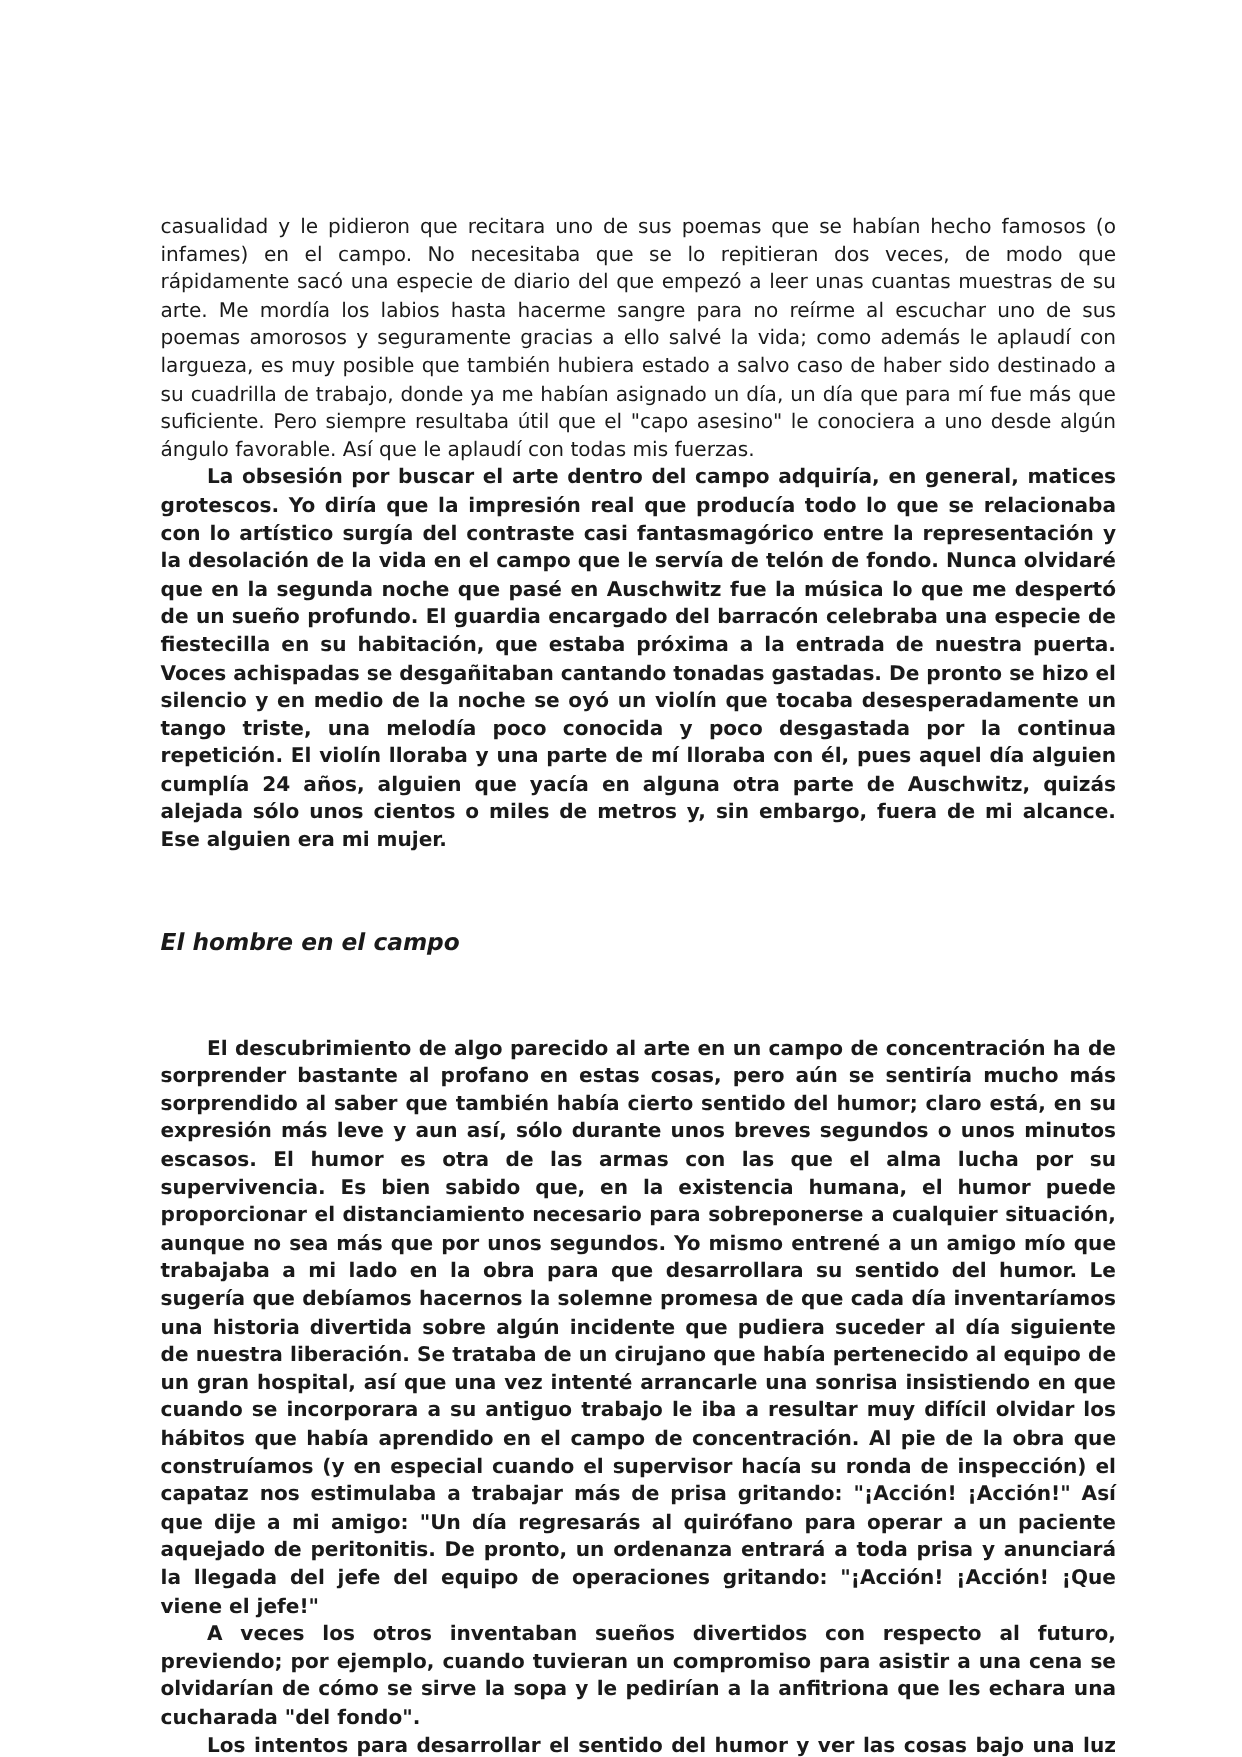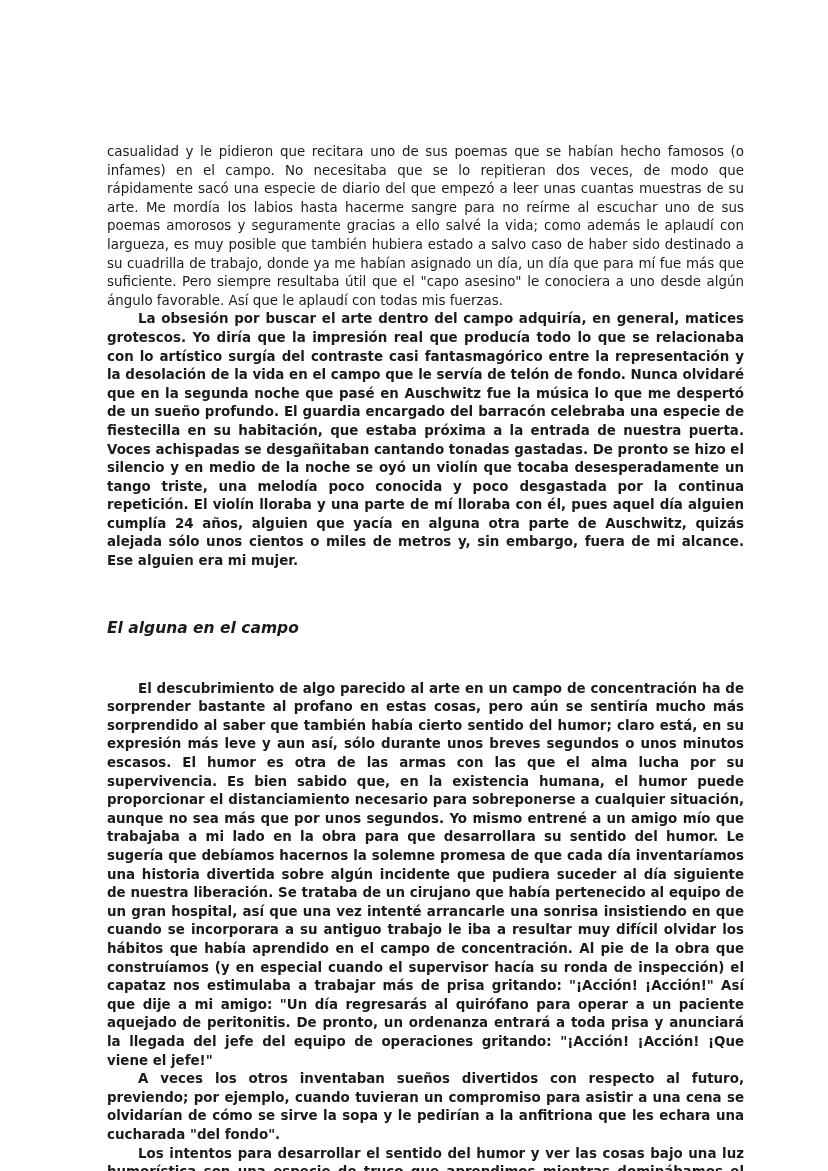--- a/index.html
+++ b/index.html
@@ -20,27 +20,27 @@
     text-indent: 0;
   }
   .para.indent { text-indent: 31px; font-weight: bold; }
   .heading {
     margin: 47px 0 0 0;
     font-style: italic;
     font-size: 15.5px;
     line-height: 20px;
     color: #1a1a1a;
   }
-  .after-heading { margin-top: 42px; }
+  .after-heading { margin-top: 53px; }
 </style>
 </head>
 <body>
 
 <div class="page">
   <p class="para">casualidad y le pidieron que recitara uno de sus poemas que se habían hecho famosos (o infames) en el campo. No necesitaba que se lo repitieran dos veces, de modo que rápidamente sacó una especie de diario del que empezó a leer unas cuantas muestras de su arte. Me mordía los labios hasta hacerme sangre para no reírme al escuchar uno de sus poemas amorosos y seguramente gracias a ello salvé la vida; como además le aplaudí con largueza, es muy posible que también hubiera estado a salvo caso de haber sido destinado a su cuadrilla de trabajo, donde ya me habían asignado un día, un día que para mí fue más que suficiente. Pero siempre resultaba útil que el "capo asesino" le conociera a uno desde algún ángulo favorable. Así que le aplaudí con todas mis fuerzas.</p>
   <p class="para indent">La obsesión por buscar el arte dentro del campo adquiría, en general, matices grotescos. Yo diría que la impresión real que producía todo lo que se relacionaba con lo artístico surgía del contraste casi fantasmagórico entre la representación y la desolación de la vida en el campo que le servía de telón de fondo. Nunca olvidaré que en la segunda noche que pasé en Auschwitz fue la música lo que me despertó de un sueño profundo. El guardia encargado del barracón celebraba una especie de fiestecilla en su habitación, que estaba próxima a la entrada de nuestra puerta. Voces achispadas se desgañitaban cantando tonadas gastadas. De pronto se hizo el silencio y en medio de la noche se oyó un violín que tocaba desesperadamente un tango triste, una melodía poco conocida y poco desgastada por la continua repetición. El violín lloraba y una parte de mí lloraba con él, pues aquel día alguien cumplía 24 años, alguien que yacía en alguna otra parte de Auschwitz, quizás alejada sólo unos cientos o miles de metros y, sin embargo, fuera de mi alcance. Ese alguien era mi mujer.</p>
 
-  <h2 class="heading">El alguna en el campo</h2>
+  <h2 class="heading">El hombre en el campo</h2>
 
   <p class="para indent after-heading">El descubrimiento de algo parecido al arte en un campo de concentración ha de sorprender bastante al profano en estas cosas, pero aún se sentiría mucho más sorprendido al saber que también había cierto sentido del humor; claro está, en su expresión más leve y aun así, sólo durante unos breves segundos o unos minutos escasos. El humor es otra de las armas con las que el alma lucha por su supervivencia. Es bien sabido que, en la existencia humana, el humor puede proporcionar el distanciamiento necesario para sobreponerse a cualquier situación, aunque no sea más que por unos segundos. Yo mismo entrené a un amigo mío que trabajaba a mi lado en la obra para que desarrollara su sentido del humor. Le sugería que debíamos hacernos la solemne promesa de que cada día inventaríamos una historia divertida sobre algún incidente que pudiera suceder al día siguiente de nuestra liberación. Se trataba de un cirujano que había pertenecido al equipo de un gran hospital, así que una vez intenté arrancarle una sonrisa insistiendo en que cuando se incorporara a su antiguo trabajo le iba a resultar muy difícil olvidar los hábitos que había aprendido en el campo de concentración. Al pie de la obra que construíamos (y en especial cuando el supervisor hacía su ronda de inspección) el capataz nos estimulaba a trabajar más de prisa gritando: "¡Acción! ¡Acción!" Así que dije a mi amigo: "Un día regresarás al quirófano para operar a un paciente aquejado de peritonitis. De pronto, un ordenanza entrará a toda prisa y anunciará la llegada del jefe del equipo de operaciones gritando: "¡Acción! ¡Acción! ¡Que viene el jefe!"</p>
   <p class="para indent">A veces los otros inventaban sueños divertidos con respecto al futuro, previendo; por ejemplo, cuando tuvieran un compromiso para asistir a una cena se olvidarían de cómo se sirve la sopa y le pedirían a la anfitriona que les echara una cucharada "del fondo".</p>
   <p class="para indent">Los intentos para desarrollar el sentido del humor y ver las cosas bajo una luz humorística son una especie de truco que aprendimos mientras dominábamos el arte de vivir, pues aún en un campo de concentración es posible practicar el arte de vivir, aunque el sufrimiento sea omnipresente. Cabría establecer una analogía: el sufrimiento del hombre</p>
 </div>
 
 </body></html>

